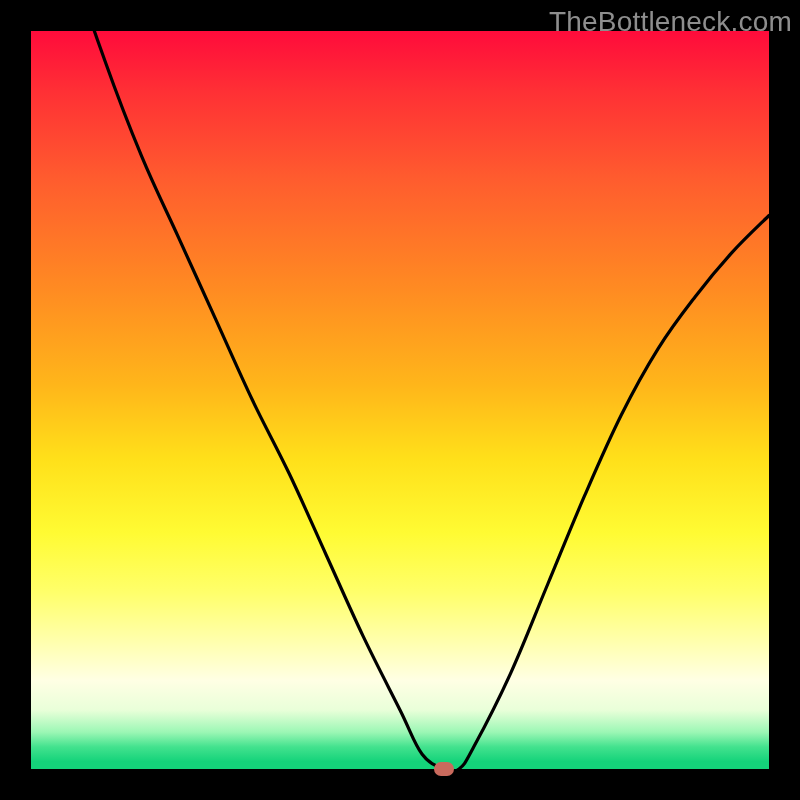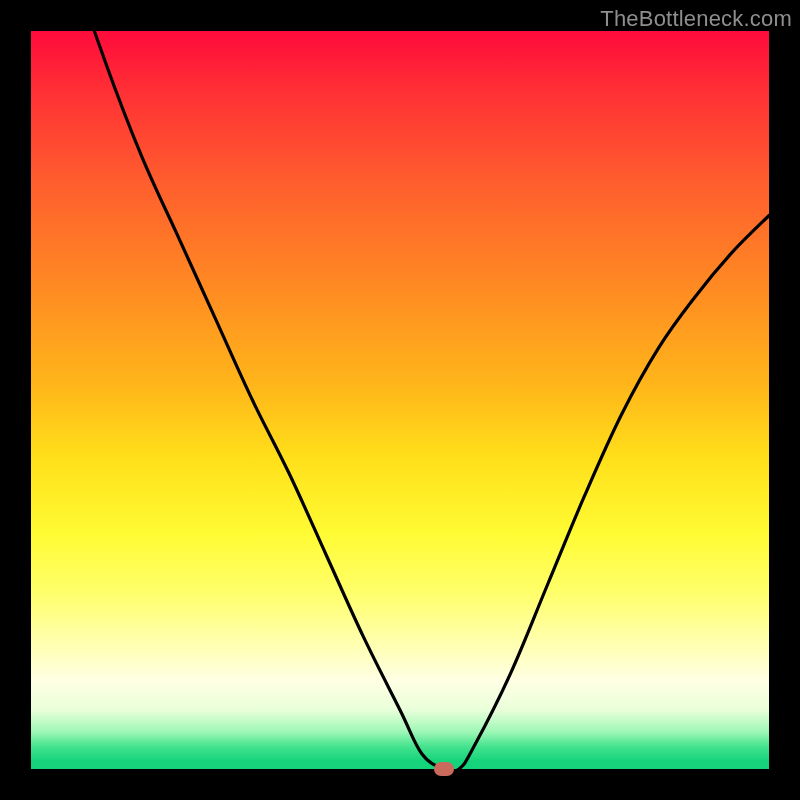--- a/index.html
+++ b/index.html
@@ -41,21 +41,21 @@
       #43e28e 97%,
       #14d37a 99%,
       #14d37a 100%
     );
   }
   .watermark {
     position: absolute;
     top: 6px;
     right: 8px;
     color: #8e8e8e;
-    font-size: 22px;
+    font-size: 28px;
     letter-spacing: 0.2px;
     user-select: none;
   }
   svg.curve {
     position: absolute;
     left: 0;
     top: 0;
     width: 738px;
     height: 738px;
     overflow: visible;

